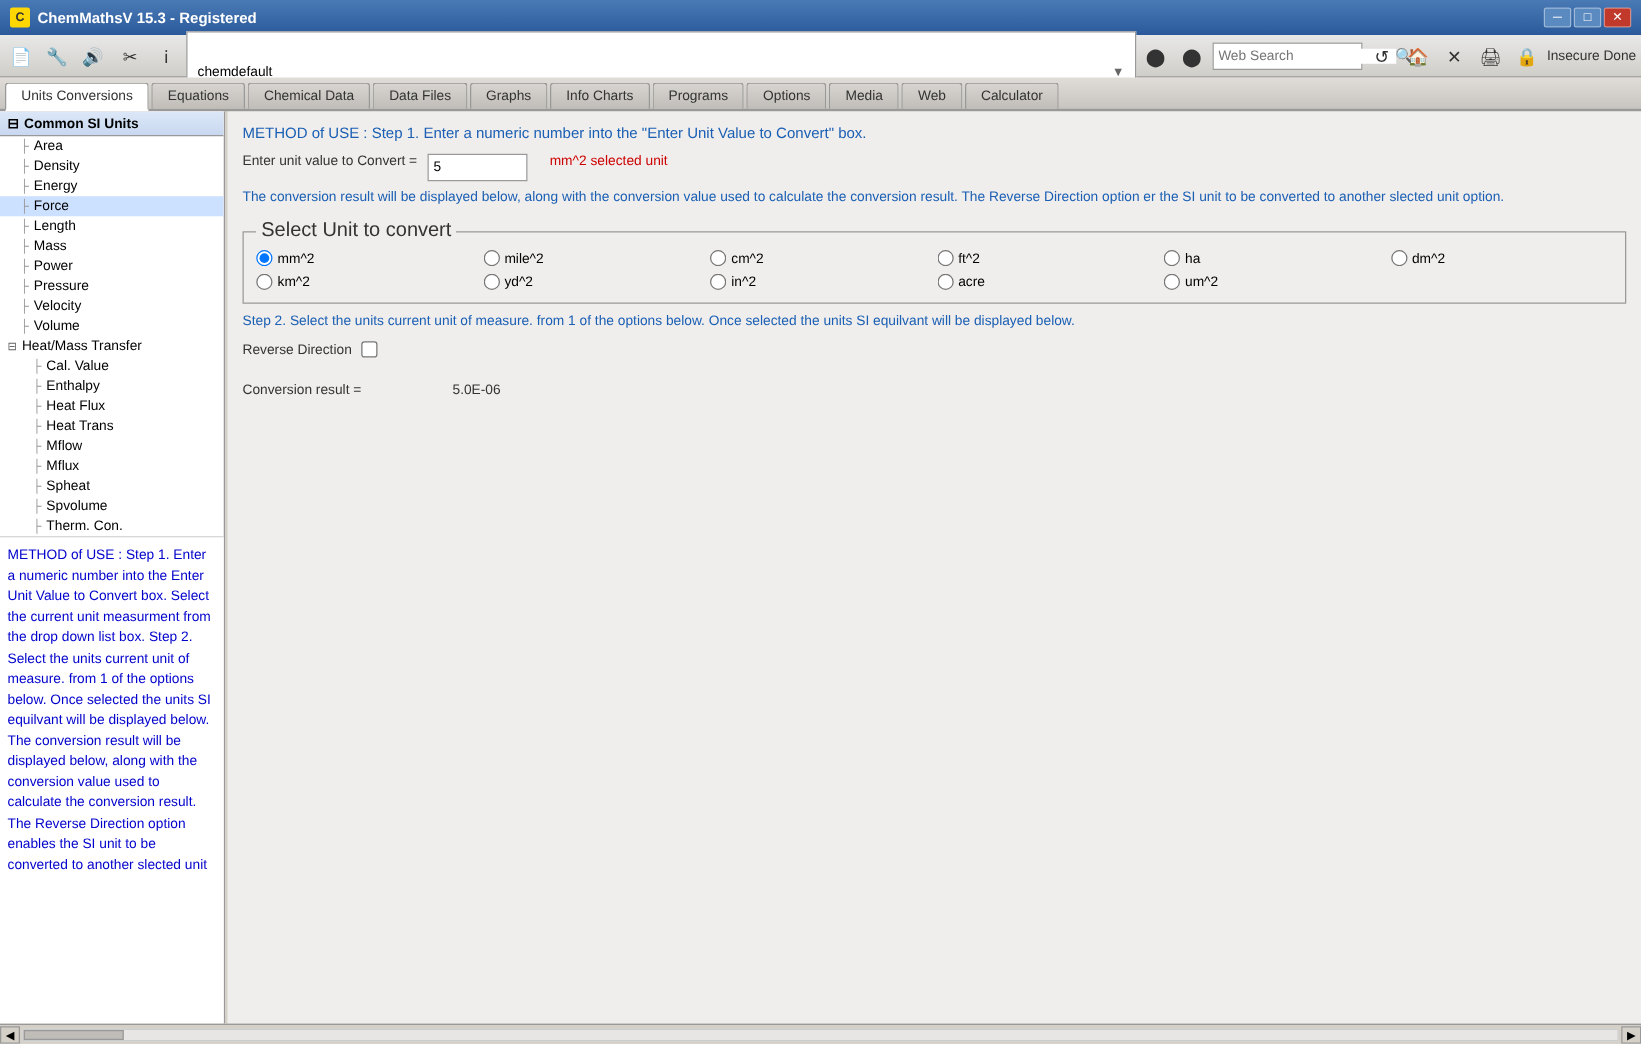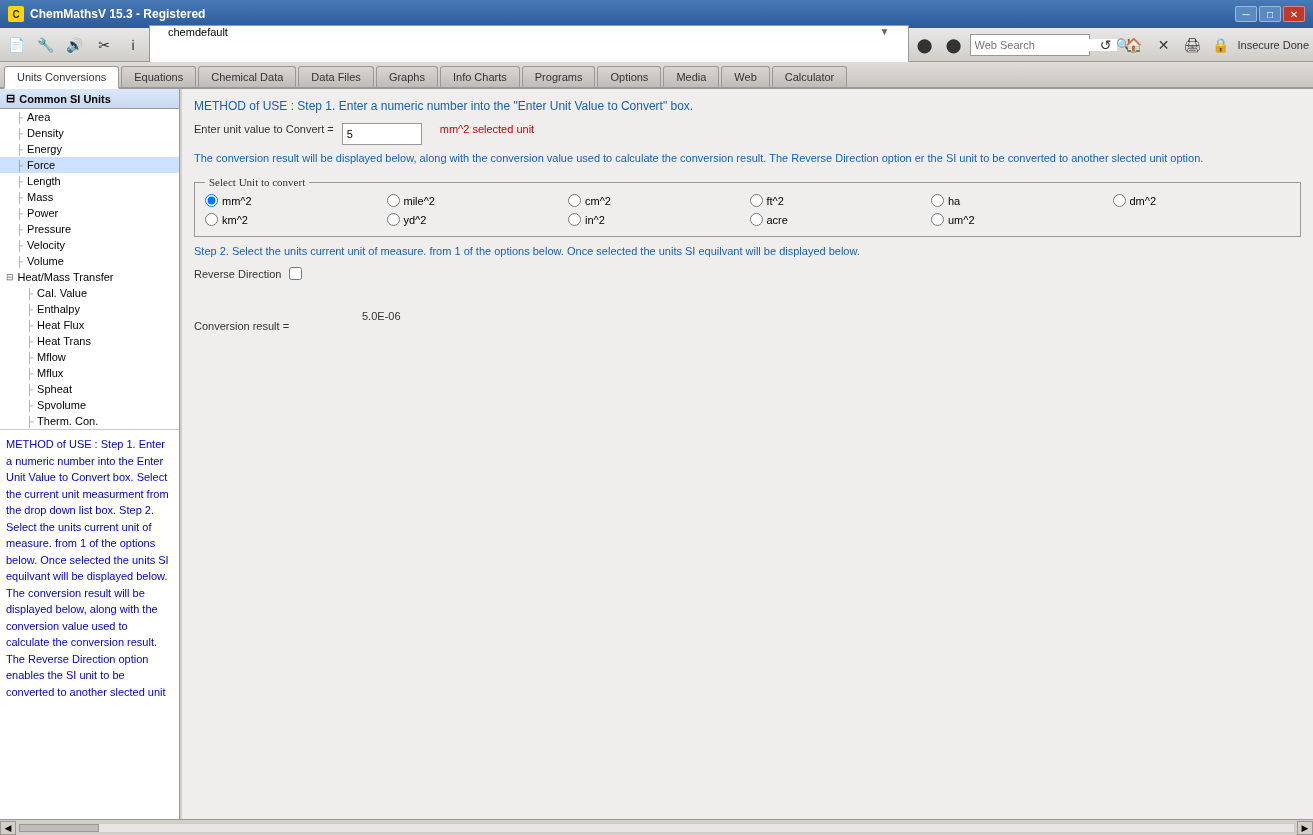--- a/index.html
+++ b/index.html
@@ -39,21 +39,21 @@
       gap: 3px;
     }
     .toolbar-btn {
       width: 26px; height: 26px; border: 1px solid transparent;
       display: flex; align-items: center; justify-content: center;
       cursor: pointer; border-radius: 2px; font-size: 14px; color: #333;
       background: transparent;
     }
     .address-bar {
       flex: 1; height: 40px; border: 1px solid #999; background: white;
-      padding: 0 18px; font-size: 11px; display: flex; align-items: flex-start;
+      padding: 0 8px; font-size: 11px; display: flex; align-items: flex-end;
       gap: 4px;
     }
     .address-input {
       border: none; outline: none; flex: 1; font-size: 11px; background: transparent;
     }
     .address-dropdown { cursor: pointer; font-size: 10px; color: #666; }
     .search-box {
       width: 120px; height: 22px; border: 1px solid #999;
       background: white; display: flex; align-items: center; padding: 0 4px;
     }
@@ -140,39 +140,39 @@
 
     
     .reverse-row { display: flex; align-items: flex-end; gap: 8px; margin-bottom: 20px; }
     .reverse-label { font-size: 11px; color: #333; }
 
     
     .conv-row { display: flex; align-items: center; gap: 8px; margin: 4px 0; }
     .conv-label { font-size: 11px; color: #1a5fb4; width: 160px; }
     .conv-value { font-size: 11px; color: #1a5fb4; }
     .si-unit { color: #cc0000; font-size: 11px; margin-left: 200px; }
-    .conv-result-label { font-size: 11px; color: #333; width: 160px; margin-top: 20px; }
+    .conv-result-label { font-size: 11px; color: #333; width: 160px; }
     .conv-result-value { font-size: 11px; color: #333; }
 
     
     ::-webkit-scrollbar { width: 14px; }
     ::-webkit-scrollbar-track { background: #f0eeec; }
     ::-webkit-scrollbar-thumb { background: #c0bdb8; border: 1px solid #999; }
 
     
     .bottom-scrollbar {
       height: 16px; background: #d4d0c8;
       border-top: 1px solid #999;
       display: flex; align-items: center;
     }
 
     .sidebar-wrapper { display: flex; width: 182px; flex-shrink: 0; }
 
     fieldset { border: 1px solid #999; padding: 6px 10px 10px; margin-bottom: 8px; }
-    legend { font-size: 11px; color: #333; padding: 0 4px; font-family: Liberation Serif, serif; }
+    legend { font-size: 16px; color: #333; padding: 0 4px; }
   </style>
 </head>
 <body>
 
 <div class="title-bar">
   <div class="title-bar-left">
     <div class="title-bar-icon">C</div>
     <span>ChemMathsV 15.3 - Registered</span>
   </div>
   <div class="title-bar-controls">

